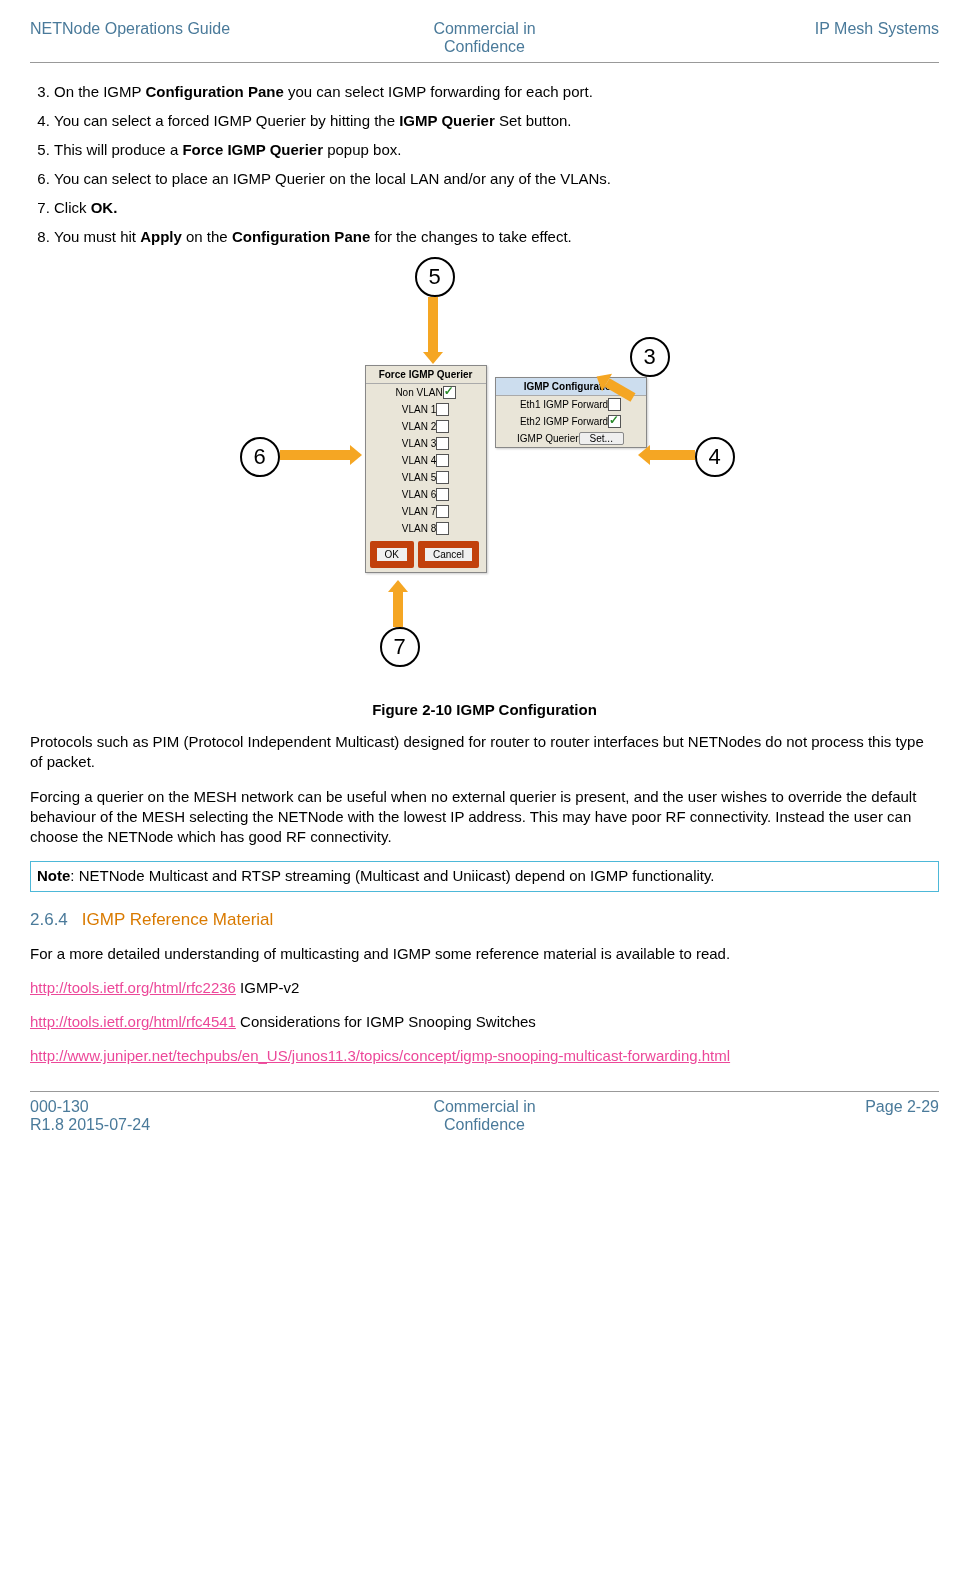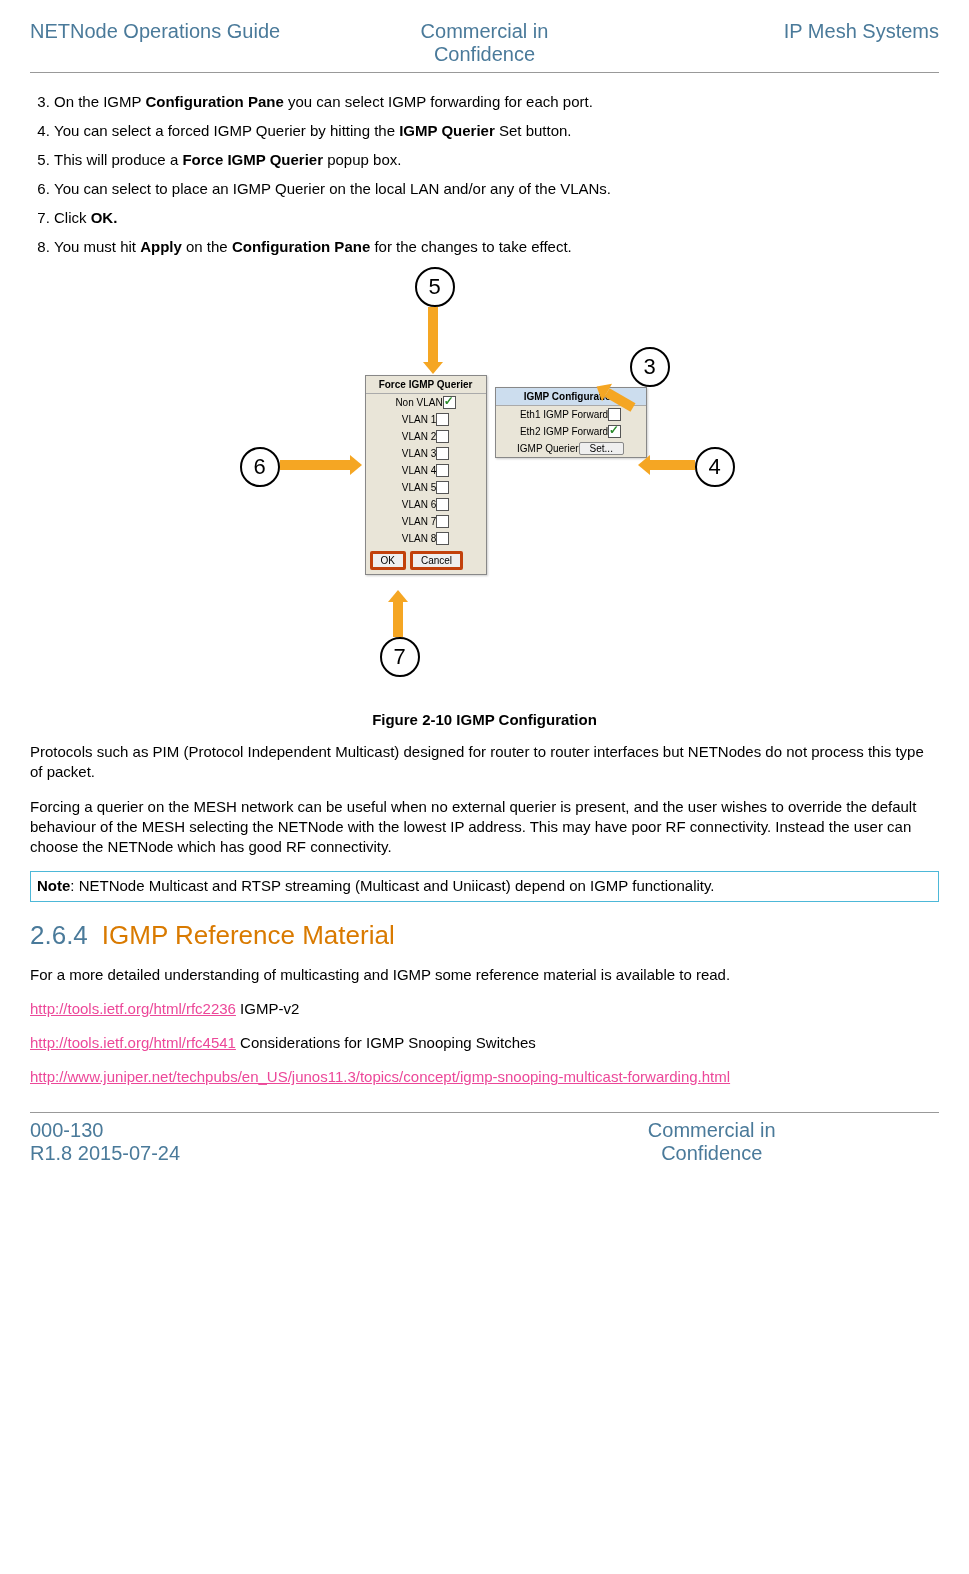--- a/index.html
+++ b/index.html
@@ -7,21 +7,21 @@
     font-size: 15px;
     color: #000;
     margin: 0;
     padding: 20px 30px;
     width: 909px;
   }
   .header, .footer {
     display: flex;
     justify-content: space-between;
     color: #4a7a9a;
-    font-size: 20px;
+    font-size: 16px;
     padding-bottom: 6px;
   }
   .header { border-bottom: 1px solid #999; margin-bottom: 18px; }
   .footer { border-top: 1px solid #999; margin-top: 24px; padding-top: 6px; }
   .hcol { flex: 1; }
   .hcol.center { text-align: center; }
   .hcol.right { text-align: right; }
   ol.steps { margin: 0; padding-left: 24px; }
   ol.steps li { margin-bottom: 8px; line-height: 1.4; }
   .bold { font-weight: bold; }
@@ -29,21 +29,21 @@
   .fig-caption { font-weight: bold; margin-top: 24px; }
   .para { margin: 14px 0; line-height: 1.35; }
   .note-box {
     border: 1px solid #4db8d8;
     padding: 4px 6px;
     margin: 10px 0 18px 0;
     line-height: 1.35;
   }
   .sec-head {
     color: #d97a00;
-    font-size: 26px;
+    font-size: 17px;
     margin: 18px 0 8px 0;
   }
   .sec-num { color: #4a7a9a; margin-right: 14px; }
   a.link { color: #ec4899; text-decoration: underline; }
 
   
   .diagram {
     position: relative;
     width: 560px;
     height: 420px;
@@ -92,21 +92,21 @@
   .cb.checked::after {
     content: "✓";
     position: absolute;
     top: -3px; left: 0;
     font-size: 12px;
     color: #2a8a2a;
     font-weight: bold;
   }
   .btn-row { padding: 4px; display: flex; gap: 4px; }
   .mini-btn {
-    border: 3px solid #c2410c;
+    border: 7px solid #c2410c;
     background: #efefef;
     font-size: 10px;
     padding: 1px 8px;
     border-radius: 2px;
   }
   .set-btn {
     border: 1px solid #888;
     background: #efefef;
     font-size: 10px;
     padding: 0 10px;
@@ -289,13 +289,14 @@
 
 <div class="footer">
   <div class="hcol">
     <span>000-130</span><br>
     <span>R1.8 2015-07-24</span>
   </div>
   <div class="hcol center">
     <span>Commercial in</span><br>
     <span>Confidence</span>
   </div>
+  <div class="hcol right">Page 2-29</div>
 </div>
 
 </body></html>

